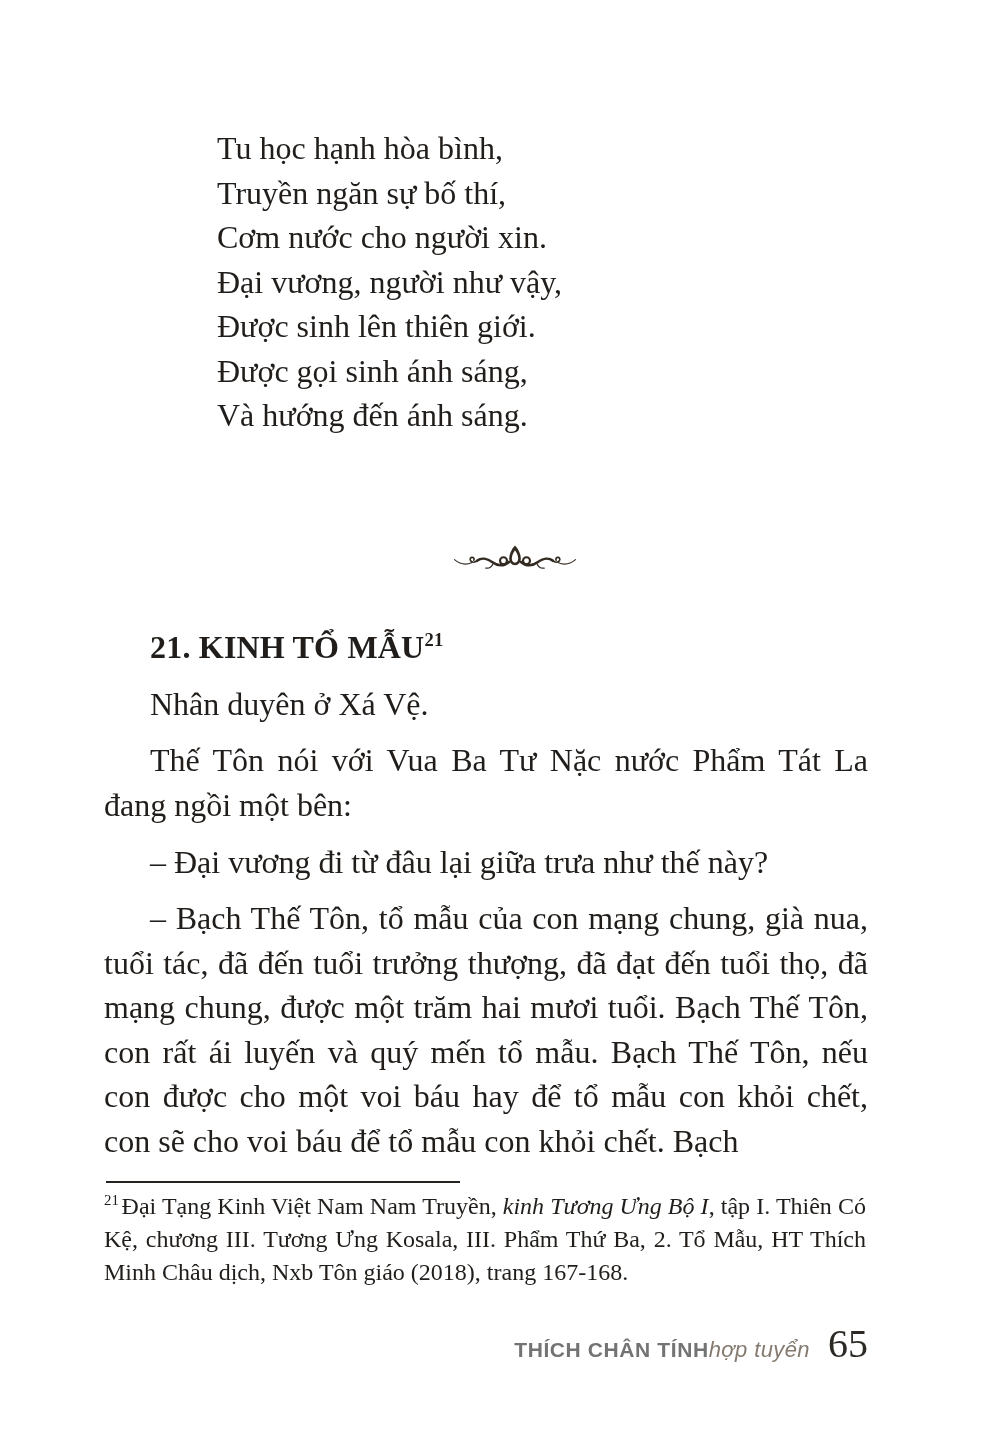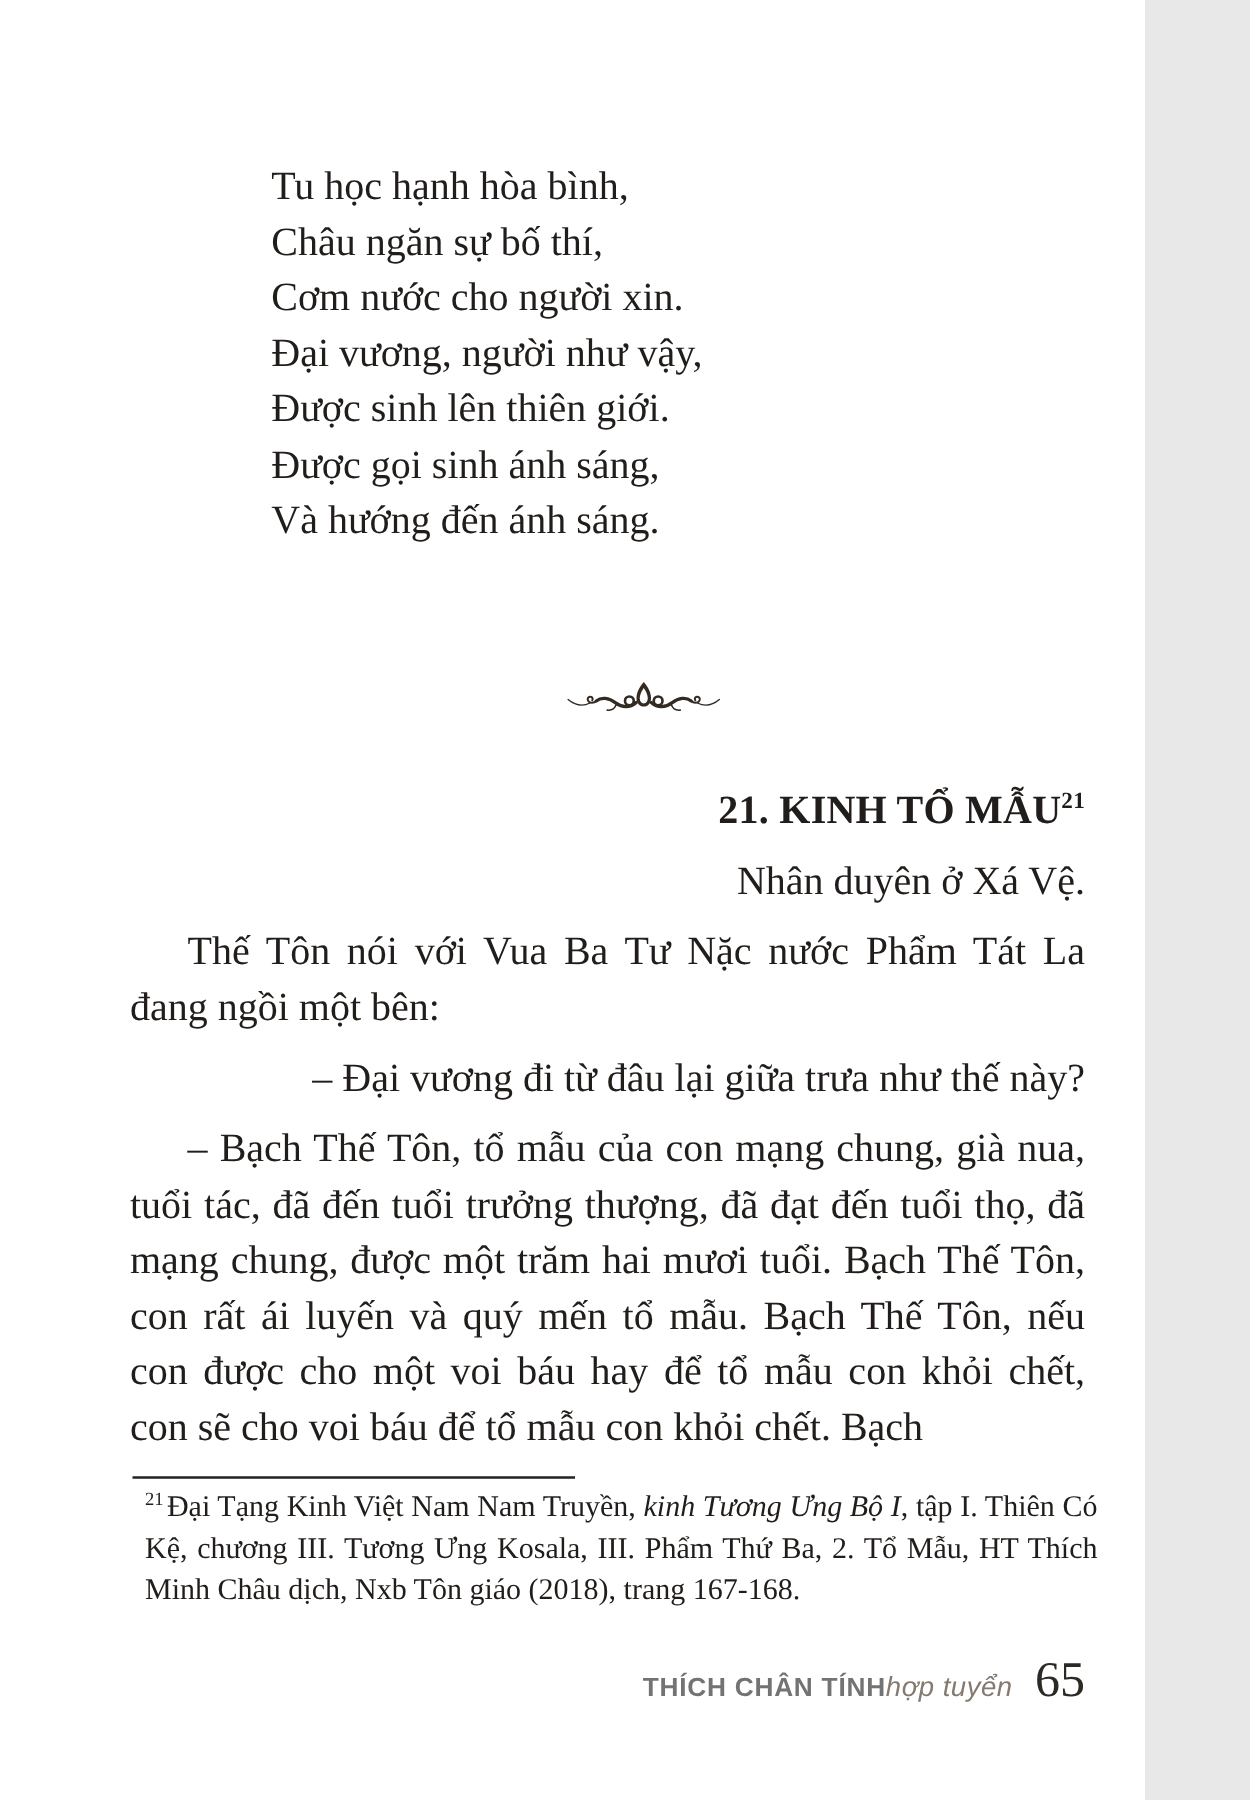--- a/index.html
+++ b/index.html
@@ -1,25 +1,25 @@
 <!DOCTYPE html>
 <html><head>
 <meta charset="utf-8">
 <style>
   html,body{margin:0;padding:0;background:#e8e8e8;}
   .page{
     position:relative;
-    width:916px;height:1440px;
+    width:1000px;height:1440px;
     background:#ffffff;
     font-family:"Liberation Serif","DejaVu Serif",serif;
     color:#201d1a;
     overflow:hidden;
   }
   .abs{position:absolute;}
-  .text-col{left:104px;width:764px;text-align:right;}
+  .text-col{left:104px;width:764px;}
 
   .poem{left:217px;top:126px;font-size:32px;line-height:44.5px;}
   .poem-line{white-space:nowrap;}
 
   .divider{left:453px;top:542px;width:124px;height:36px;display:flex;align-items:center;justify-content:center;}
 
   .heading{
     top:624px;margin:0;
     font-size:32px;line-height:46px;font-weight:bold;
     text-indent:46px;letter-spacing:0.2px;
@@ -29,21 +29,21 @@
   .para{margin:0;font-size:32px;line-height:44.5px;text-indent:46px;}
   .justified{text-align:justify;}
   .p-intro{top:682px;}
   .p-1{top:738px;}
   .p-2{top:840px;}
   .p-3{top:896px;}
 
   .fn-rule{left:106px;top:1181px;width:354px;height:2px;background:#26221f;}
 
   .footnote{
-    left:116px;top:1190px;width:762px;margin:0;
+    left:104px;top:1190px;width:762px;margin:0;
     font-size:24px;line-height:33px;text-align:justify;
   }
   .footnote sup{font-size:0.62em;line-height:0;margin-right:0.18em;}
   .fn-italic{font-style:italic;}
 
   .footer{
     top:1320px;left:0;width:868px;
     display:flex;justify-content:flex-end;align-items:baseline;
     font-family:"Liberation Sans","DejaVu Sans",sans-serif;
   }
@@ -55,21 +55,21 @@
   }
   .flourish{display:block;}
 </style>
 </head>
 <body>
 
 <div class="page">
 
   <div class="abs poem">
     <div class="poem-line">Tu học hạnh hòa bình,</div>
-    <div class="poem-line">Châu ngăn sự bố thí,</div>
+    <div class="poem-line">Truyền ngăn sự bố thí,</div>
     <div class="poem-line">Cơm nước cho người xin.</div>
     <div class="poem-line">Đại vương, người như vậy,</div>
     <div class="poem-line">Được sinh lên thiên giới.</div>
     <div class="poem-line">Được gọi sinh ánh sáng,</div>
     <div class="poem-line">Và hướng đến ánh sáng.</div>
   </div>
 
   <div class="abs divider">
     <svg class="flourish" viewBox="0 0 124 36" width="124" height="36" aria-hidden="true">
       <g fill="none" stroke="#332a22" stroke-linecap="round">

